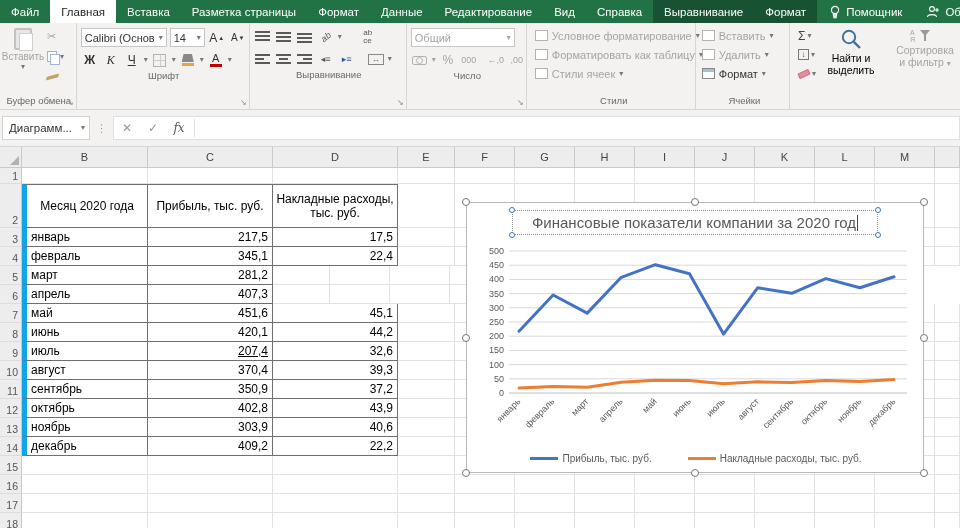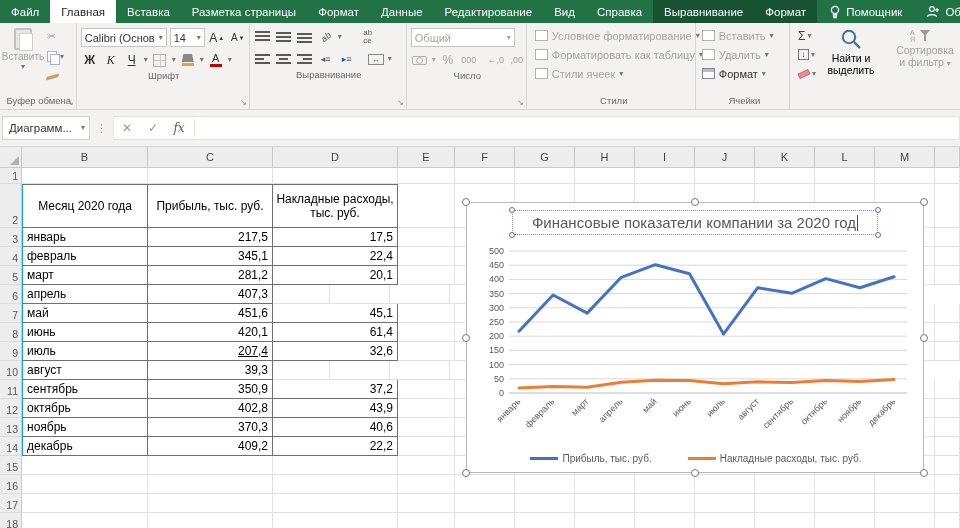--- a/index.html
+++ b/index.html
@@ -94,21 +94,21 @@
   .sheet { position:absolute; left:0; top:147px; right:0; bottom:0; background:#fff; }
   .gr { display:flex; }
   .hcell { background:#ededed; border-right:1px solid #c9c9c9; border-bottom:1px solid #c9c9c9;
            font-size:11px; color:#444; display:flex; align-items:center; justify-content:center; flex:none; }
   .rnum { background:#ededed; border-right:1px solid #c9c9c9; border-bottom:1px solid #dcdcdc;
           font-size:10.5px; color:#555; display:flex; align-items:flex-end; justify-content:flex-end;
           padding:0 3px 1px 0; flex:none; }
   .gc { border-right:1px solid #e2e2e2; border-bottom:1px solid #e2e2e2; flex:none;
         font-size:12px; color:#000; display:flex; align-items:center; overflow:hidden; }
   .gc.tb { border-right:1px solid #6f6f6f; border-bottom:1px solid #6f6f6f; }
-  .gc.tbl { border-left:1px solid #0ea5e9; } .gc.tbt { border-top:1px solid #6f6f6f; }
+  .gc.tbl { border-left:5px solid #0ea5e9; } .gc.tbt { border-top:1px solid #6f6f6f; }
   .gc.num { justify-content:flex-end; padding-right:4px; }
   .gc.txt { padding-left:4px; }
   .gc.hdr { justify-content:center; text-align:center; line-height:1.2; }
   .corner { position:relative; }
   .corner::after { content:""; position:absolute; right:2px; bottom:2px;
                    border-left:9px solid transparent; border-bottom:9px solid #b3b1af; }
 
   
   .chart { position:absolute; left:466px; top:202px; width:458px; height:271px;
            background:#fff; border:1px solid #b7b7b7; z-index:5; }
@@ -500,21 +500,20 @@
         <div class="gc" style="width: 60px; height: 19px;"></div>
         <div class="gc" style="width: 60px; height: 19px;"></div>
         <div class="gc" style="width: 60px; height: 19px;"></div>
         <div class="gc" style="width: 60px; height: 19px;"></div>
         <div class="gc" style="width: 25px; height: 19px;"></div>
       </div>
       <div class="gr">
         <div class="rnum" style="width: 22px; height: 19px;">5</div>
         <div class="gc tb tbl txt" style="width: 126px; height: 19px;">март</div>
         <div class="gc tb num" style="width: 125px; height: 19px;">281,2</div>
-        <div class="gc tb num" style="width: 125px; height: 19px;">20,1</div>
         <div class="gc" style="width: 57px; height: 19px;"></div>
         <div class="gc" style="width: 60px; height: 19px;"></div>
         <div class="gc" style="width: 60px; height: 19px;"></div>
         <div class="gc" style="width: 60px; height: 19px;"></div>
         <div class="gc" style="width: 60px; height: 19px;"></div>
         <div class="gc" style="width: 60px; height: 19px;"></div>
         <div class="gc" style="width: 60px; height: 19px;"></div>
         <div class="gc" style="width: 60px; height: 19px;"></div>
         <div class="gc" style="width: 60px; height: 19px;"></div>
         <div class="gc" style="width: 25px; height: 19px;"></div>
@@ -547,21 +546,21 @@
         <div class="gc" style="width: 60px; height: 19px;"></div>
         <div class="gc" style="width: 60px; height: 19px;"></div>
         <div class="gc" style="width: 60px; height: 19px;"></div>
         <div class="gc" style="width: 60px; height: 19px;"></div>
         <div class="gc" style="width: 25px; height: 19px;"></div>
       </div>
       <div class="gr">
         <div class="rnum" style="width: 22px; height: 19px;">8</div>
         <div class="gc tb tbl txt" style="width: 126px; height: 19px;">июнь</div>
         <div class="gc tb num" style="width: 125px; height: 19px;">420,1</div>
-        <div class="gc tb num" style="width: 125px; height: 19px;">61,4</div>
+        <div class="gc tb num" style="width: 125px; height: 19px;">44,2</div>
         <div class="gc" style="width: 57px; height: 19px;"></div>
         <div class="gc" style="width: 60px; height: 19px;"></div>
         <div class="gc" style="width: 60px; height: 19px;"></div>
         <div class="gc" style="width: 60px; height: 19px;"></div>
         <div class="gc" style="width: 60px; height: 19px;"></div>
         <div class="gc" style="width: 60px; height: 19px;"></div>
         <div class="gc" style="width: 60px; height: 19px;"></div>
         <div class="gc" style="width: 60px; height: 19px;"></div>
         <div class="gc" style="width: 60px; height: 19px;"></div>
         <div class="gc" style="width: 25px; height: 19px;"></div>
@@ -578,20 +577,21 @@
         <div class="gc" style="width: 60px; height: 19px;"></div>
         <div class="gc" style="width: 60px; height: 19px;"></div>
         <div class="gc" style="width: 60px; height: 19px;"></div>
         <div class="gc" style="width: 60px; height: 19px;"></div>
         <div class="gc" style="width: 60px; height: 19px;"></div>
         <div class="gc" style="width: 25px; height: 19px;"></div>
       </div>
       <div class="gr">
         <div class="rnum" style="width: 22px; height: 19px;">10</div>
         <div class="gc tb tbl txt" style="width: 126px; height: 19px;">август</div>
+        <div class="gc tb num" style="width: 125px; height: 19px;">370,4</div>
         <div class="gc tb num" style="width: 125px; height: 19px;">39,3</div>
         <div class="gc" style="width: 57px; height: 19px;"></div>
         <div class="gc" style="width: 60px; height: 19px;"></div>
         <div class="gc" style="width: 60px; height: 19px;"></div>
         <div class="gc" style="width: 60px; height: 19px;"></div>
         <div class="gc" style="width: 60px; height: 19px;"></div>
         <div class="gc" style="width: 60px; height: 19px;"></div>
         <div class="gc" style="width: 60px; height: 19px;"></div>
         <div class="gc" style="width: 60px; height: 19px;"></div>
         <div class="gc" style="width: 60px; height: 19px;"></div>
@@ -625,21 +625,21 @@
         <div class="gc" style="width: 60px; height: 19px;"></div>
         <div class="gc" style="width: 60px; height: 19px;"></div>
         <div class="gc" style="width: 60px; height: 19px;"></div>
         <div class="gc" style="width: 60px; height: 19px;"></div>
         <div class="gc" style="width: 60px; height: 19px;"></div>
         <div class="gc" style="width: 25px; height: 19px;"></div>
       </div>
       <div class="gr">
         <div class="rnum" style="width: 22px; height: 19px;">13</div>
         <div class="gc tb tbl txt" style="width: 126px; height: 19px;">ноябрь</div>
-        <div class="gc tb num" style="width: 125px; height: 19px;">370,3</div>
+        <div class="gc tb num" style="width: 125px; height: 19px;">303,9</div>
         <div class="gc tb num" style="width: 125px; height: 19px;">40,6</div>
         <div class="gc" style="width: 57px; height: 19px;"></div>
         <div class="gc" style="width: 60px; height: 19px;"></div>
         <div class="gc" style="width: 60px; height: 19px;"></div>
         <div class="gc" style="width: 60px; height: 19px;"></div>
         <div class="gc" style="width: 60px; height: 19px;"></div>
         <div class="gc" style="width: 60px; height: 19px;"></div>
         <div class="gc" style="width: 60px; height: 19px;"></div>
         <div class="gc" style="width: 60px; height: 19px;"></div>
         <div class="gc" style="width: 60px; height: 19px;"></div>

